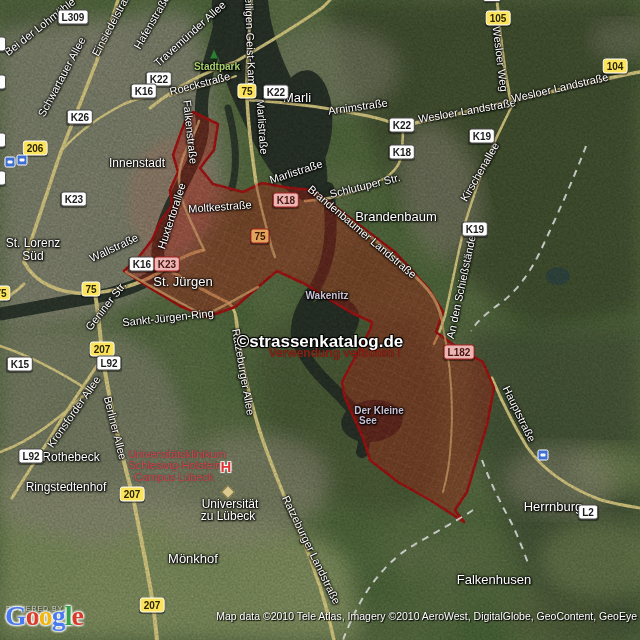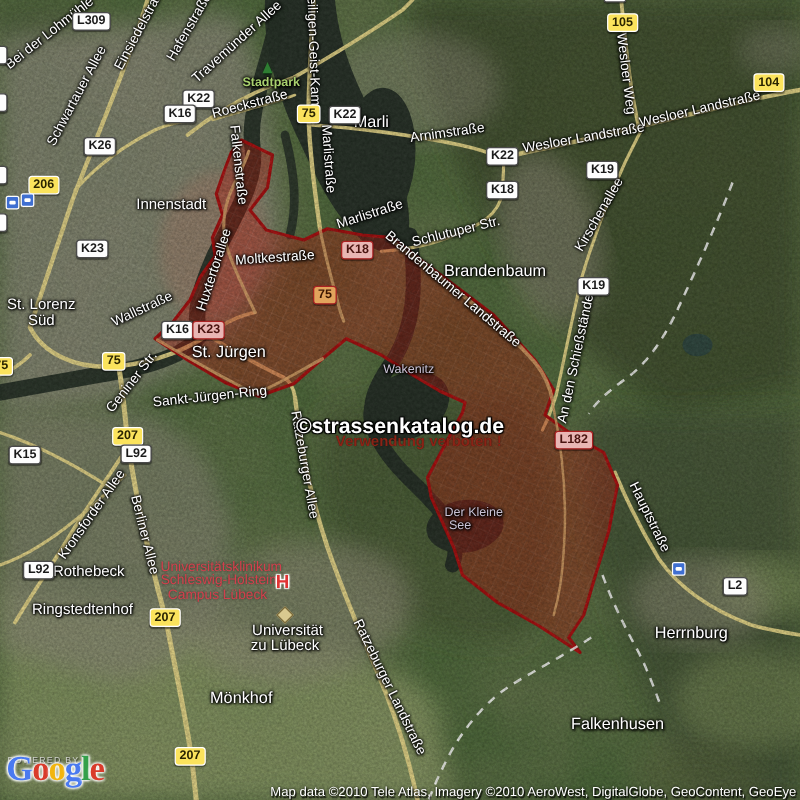--- a/index.html
+++ b/index.html
@@ -5,21 +5,21 @@
   html,body{margin:0;padding:0;background:#000;}
   #map{position:relative;width:640px;height:640px;overflow:hidden;
        font-family:"Liberation Sans",sans-serif;background:#66744b;}
   #map svg{position:absolute;left:0;top:0;}
   .lbl{position:absolute;white-space:nowrap;color:#fff;font-size:11px;line-height:1;
        transform:translate(-50%,-50%) rotate(var(--r,0deg));
        text-shadow:0 0 2px #000,0 0 2px #000,0 0 3px #000,1px 1px 2px rgba(0,0,0,.95);
        pointer-events:none;}
   .s10{font-size:10px}.s12{font-size:12px}.s13{font-size:13px}
   .big{font-size:21px;font-weight:bold;color:#f4f4f4;letter-spacing:1px;}
-  .waterlbl{color:#c9c2d4;font-weight:normal;}
+  .waterlbl{color:#c9c2d4;font-weight:bold;}
   .greenlbl{color:#a8d06e;font-weight:bold;}
   .redlbl{color:#d2404d;font-weight:normal;font-size:11px;text-shadow:0 0 2px rgba(0,0,0,.5);}
   .plz{font-size:28px;color:#f6f200;font-weight:normal;text-shadow:none;letter-spacing:1px;}
   .wm1{font-size:17px;font-weight:bold;color:#fff;
        text-shadow:-1px -1px 1px #000,1px -1px 1px #000,-1px 1px 1px #000,1px 1px 1px #000;}
   .wm2{font-size:12px;font-weight:bold;color:#8a2316;text-shadow:0 0 1px rgba(0,0,0,.6);}
   .badge{position:absolute;transform:translate(-50%,-50%);font-size:10px;font-weight:bold;
        padding:1px 3px;border-radius:3px;line-height:1.1;min-width:10px;text-align:center;
        box-shadow:0 1px 1px rgba(0,0,0,.45);pointer-events:none;}
   .b-white{background:#fdfdfd;color:#1a1a1a;border:1px solid #4a4a4a;}
@@ -35,21 +35,21 @@
   .hosp{position:absolute;transform:translate(-50%,-50%);font-size:15px;font-weight:bold;color:#e03333;
        text-shadow:-1px -1px 1px #fff,1px -1px 1px #fff,-1px 1px 1px #fff,1px 1px 1px #fff;}
   .cap{position:absolute;width:8px;height:8px;background:#d9c98f;border:1px solid #7a6a3a;
        transform:translate(-50%,-50%) rotate(45deg);}
   .powered{position:absolute;left:6px;top:605px;font-size:7px;letter-spacing:1px;color:#ddd;
        text-shadow:1px 1px 1px #222;opacity:.85;}
   .glogo{position:absolute;left:5px;top:600px;font-family:"Liberation Serif",serif;
        font-weight:bold;font-size:28px;letter-spacing:-1px;
        text-shadow:-1px -1px 2px rgba(255,255,255,.85),1px -1px 2px rgba(255,255,255,.85),
                    -1px 1px 2px rgba(255,255,255,.85),1px 1px 2px rgba(255,255,255,.85);}
-  .attr{position:absolute;right:3px;bottom:0;font-size:10.5px;color:#fff;
+  .attr{position:absolute;right:3px;bottom:18px;font-size:10.5px;color:#fff;
        text-shadow:1px 1px 1px #000,0 0 2px #000;}
 </style>
 </head>
 <body>
 
 <div id="map">
 
   <svg width="640" height="640" viewBox="0 0 640 640">
     <defs>
       <filter id="soft">
@@ -228,21 +228,21 @@
   <div class="badge b-white" style="left:142px;top:264px">K16</div>
   <div class="badge b-pink" style="left:167px;top:264px">K23</div>
   <div class="badge b-yellow" style="left:91px;top:289px">75</div>
   <div class="badge b-yellow" style="left:102px;top:349px">207</div>
   <div class="badge b-white" style="left:20px;top:364px">K15</div>
   <div class="badge b-white" style="left:109px;top:363px">L92</div>
   <div class="badge b-white" style="left:31px;top:456px">L92</div>
   <div class="badge b-yellow" style="left:132px;top:494px">207</div>
   <div class="badge b-yellow" style="left:152px;top:605px">207</div>
   <div class="badge b-pink" style="left:459px;top:352px">L182</div>
-  <div class="badge b-white" style="left:588px;top:469px">L2</div>
+  <div class="badge b-white" style="left:588px;top:512px">L2</div>
   <div class="badge b-white" style="left:492px;top:0px"></div>
   <div class="badge b-white" style="left:-3px;top:44px">6</div>
   <div class="badge b-white" style="left:-3px;top:82px">5</div>
   <div class="badge b-white" style="left:-3px;top:140px">4</div>
   <div class="badge b-white" style="left:-3px;top:178px">4</div>
   <div class="badge b-yellow" style="left:1px;top:293px">75</div>
 
   <div class="treeicon" style="left:214px;top:54px"></div>
   <div class="hosp" style="left:226px;top:466px">H</div>
   <div class="cap" style="left:228px;top:492px"></div>

